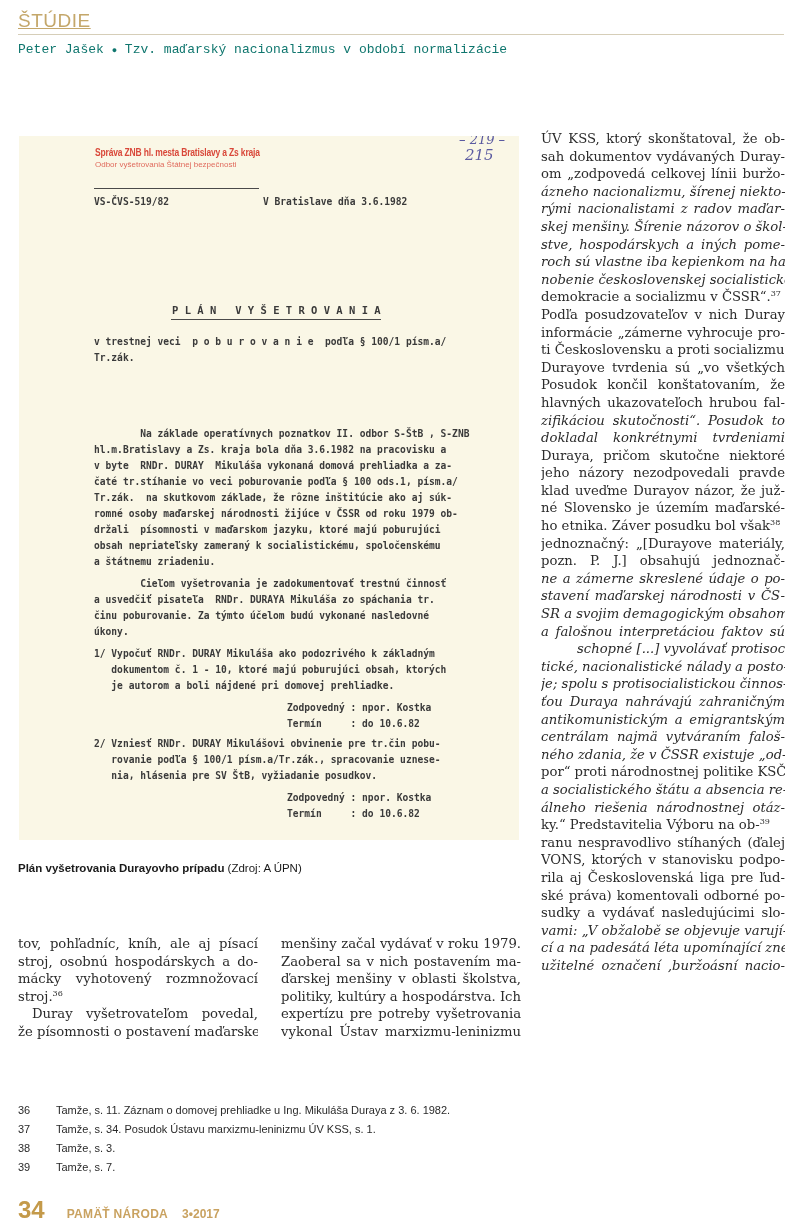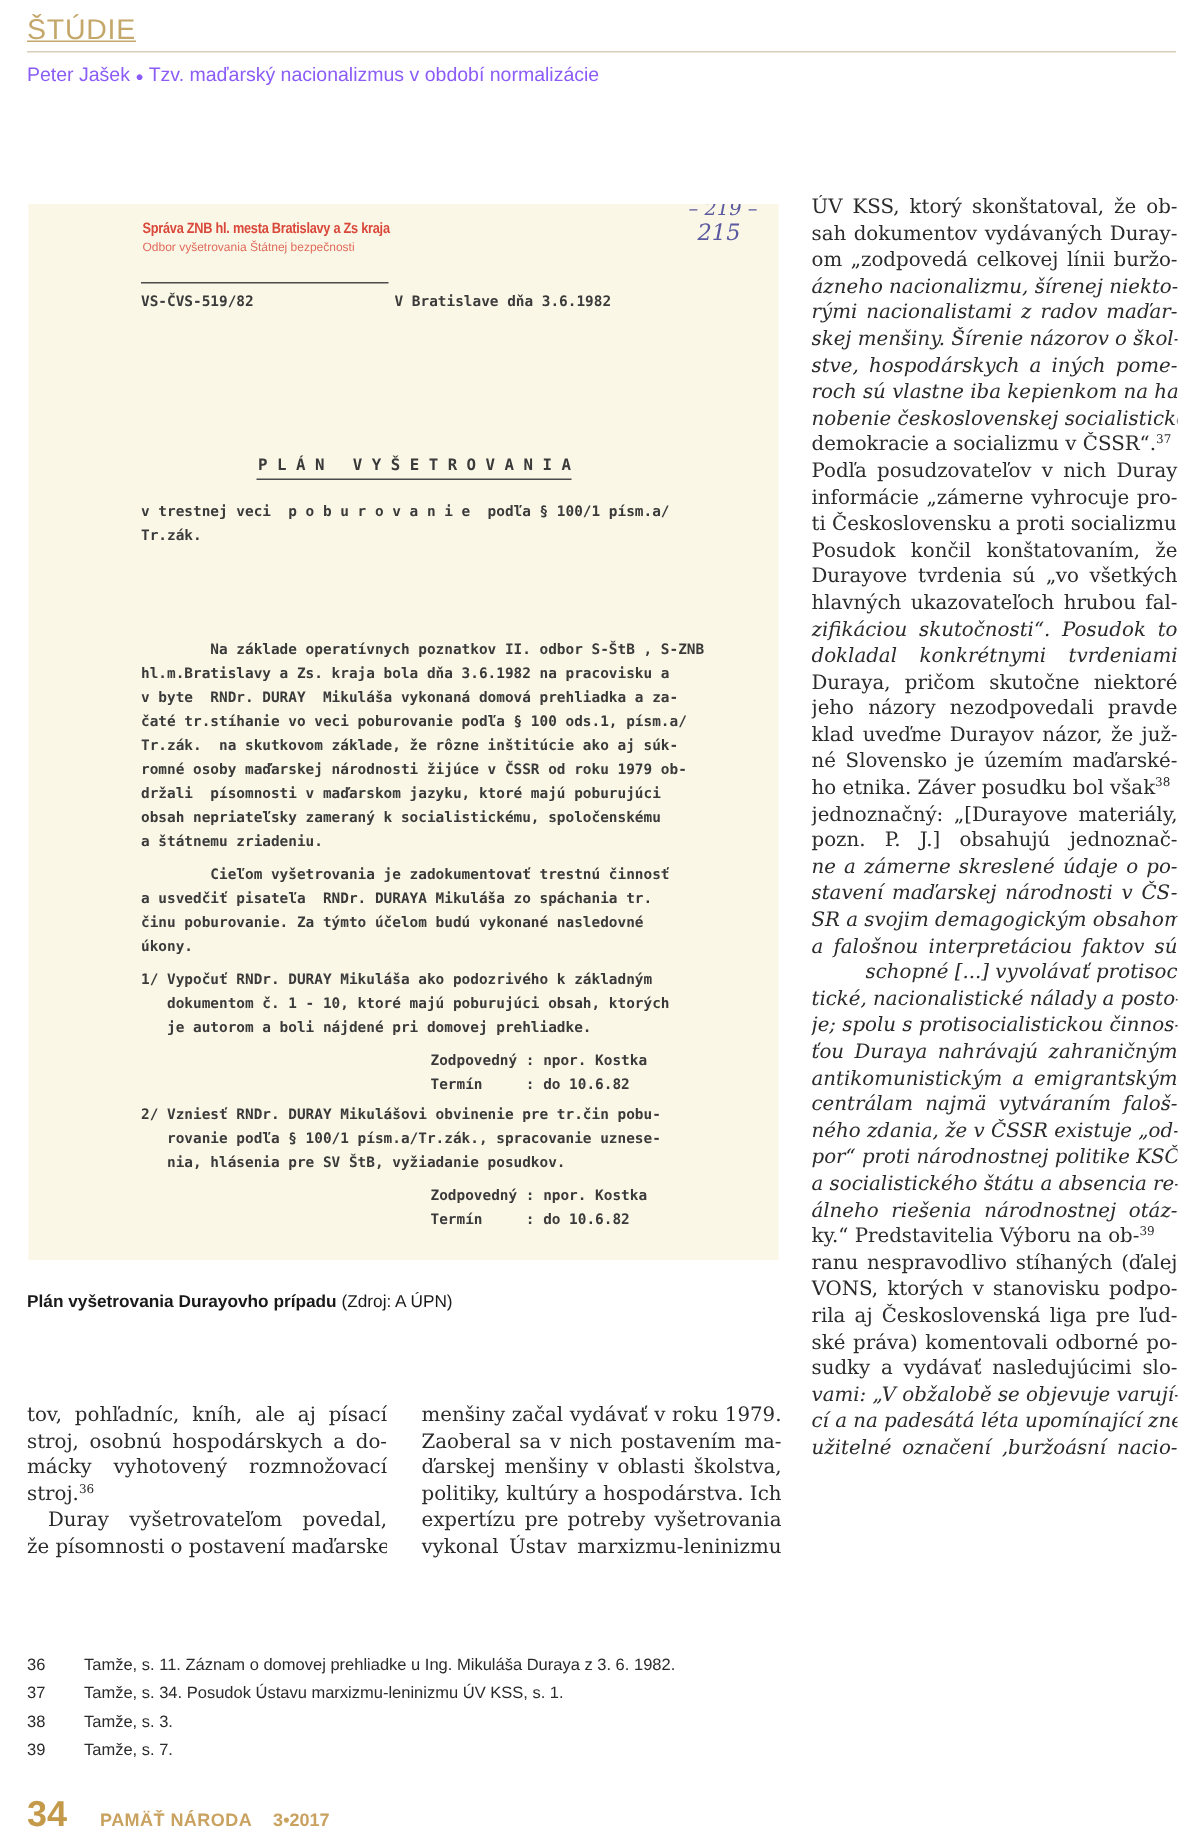--- a/index.html
+++ b/index.html
@@ -8,21 +8,21 @@
 
     .section-label {
       position: absolute; left: 18px; top: 10px;
       font-family: "Liberation Sans", sans-serif; font-size: 19px; color: #c4a76a;
       letter-spacing: 0.5px;
       text-decoration: underline;
     }
     .header-rule { position: absolute; left: 18px; top: 34px; width: 766px; height: 1px; background: #d6ceb8; }
     .running-head {
       position: absolute; left: 18px; top: 42px;
-      font-family: Liberation Sans, sans-serif; font-size: 13px; color: #8b5cf6;
+      font-family: Liberation Mono, monospace; font-size: 13px; color: #0f766e;
     }
 
     
     .figure {
       position: absolute; left: 19px; top: 136px; width: 500px; height: 704px;
       background: #faf7e6; overflow: hidden;
     }
     .figure .mono { font-family: "DejaVu Sans Mono", monospace; font-size: 9.6px; color: #3a3a3a; font-weight: bold; line-height: 16px; white-space: pre; position: absolute; }
     .stamp1 { position: absolute; left: 76px; top: 11px; font-family: "Liberation Sans", sans-serif; font-weight: bold; font-size: 10px; color: #d9483a; transform: scaleX(0.85); transform-origin: left; letter-spacing: -0.2px; }
     .stamp2 { position: absolute; left: 76px; top: 24px; font-family: "Liberation Sans", sans-serif; font-size: 8px; color: #e06b5d; }
@@ -118,22 +118,22 @@
     <span class="line" style="font-style: italic;">ázneho nacionalizmu, šírenej niekto-</span>
     <span class="line" style="font-style: italic;">rými nacionalistami z radov maďar-</span>
     <span class="line" style="font-style: italic;">skej menšiny. Šírenie názorov o škol-</span>
     <span class="line" style="font-style: italic;">stve, hospodárskych a iných pome-</span>
     <span class="line" style="font-style: italic;">roch sú vlastne iba kepienkom na ha-</span>
     <span class="line" style="font-style: italic;">nobenie československej socialistickej</span>
     <span class="line last">demokracie a socializmu v ČSSR“.<sup>37</sup></span>
     <span class="line">Podľa posudzovateľov v nich Duray</span>
     <span class="line">informácie „zámerne vyhrocuje pro-</span>
     <span class="line">ti Československu a proti socializmu“.</span>
+    <span class="line">Durayove tvrdenia sú „vo všetkých</span>
     <span class="line">Posudok končil konštatovaním, že</span>
-    <span class="line">Durayove tvrdenia sú „vo všetkých</span>
     <span class="line">hlavných ukazovateľoch hrubou fal-</span>
     <span class="line" style="font-style: italic;">zifikáciou skutočnosti“. Posudok to</span>
     <span class="line" style="font-style: italic;">dokladal konkrétnymi tvrdeniami</span>
     <span class="line">Duraya, pričom skutočne niektoré</span>
     <span class="line">jeho názory nezodpovedali pravde</span>
     <span class="line">klad uveďme Durayov názor, že juž-</span>
     <span class="line">né Slovensko je územím maďarské-</span>
     <span class="line last">ho etnika. Záver posudku bol však<sup>38</sup></span>
     <span class="line">jednoznačný: „[Durayove materiály,</span>
     <span class="line">pozn. P. J.] obsahujú jednoznač-</span>
@@ -141,21 +141,21 @@
     <span class="line" style="font-style: italic;">stavení maďarskej národnosti v ČS-</span>
     <span class="line" style="font-style: italic;">SR a svojim demagogickým obsahom</span>
     <span class="line" style="font-style: italic;">a falošnou interpretáciou faktov sú</span>
     <span class="line" style="font-style: italic; margin-left: 36px;">schopné [...] vyvolávať protisocialis-</span>
     <span class="line" style="font-style: italic;">tické, nacionalistické nálady a posto-</span>
     <span class="line" style="font-style: italic;">je; spolu s protisocialistickou činnos-</span>
     <span class="line" style="font-style: italic;">ťou Duraya nahrávajú zahraničným</span>
     <span class="line" style="font-style: italic;">antikomunistickým a emigrantským</span>
     <span class="line" style="font-style: italic;">centrálam najmä vytváraním faloš-</span>
     <span class="line" style="font-style: italic;">ného zdania, že v ČSSR existuje „od-</span>
-    <span class="line" style="font-style: italic;">por“ proti národnostnej politike KSČ</span>
+    <span class="line" style="">por“ proti národnostnej politike KSČ</span>
     <span class="line" style="font-style: italic;">a socialistického štátu a absencia re-</span>
     <span class="line" style="font-style: italic;">álneho riešenia národnostnej otáz-</span>
     <span class="line last">ky.“ Predstavitelia Výboru na ob-<sup>39</sup></span>
     <span class="line">ranu nespravodlivo stíhaných (ďalej</span>
     <span class="line">VONS, ktorých v stanovisku podpo-</span>
     <span class="line">rila aj Československá liga pre ľud-</span>
     <span class="line">ské práva) komentovali odborné po-</span>
     <span class="line">sudky a vydávať nasledujúcimi slo-</span>
     <span class="line" style="font-style: italic;">vami: „V obžalobě se objevuje varují-</span>
     <span class="line" style="font-style: italic;">cí a na padesátá léta upomínající zne-</span>

